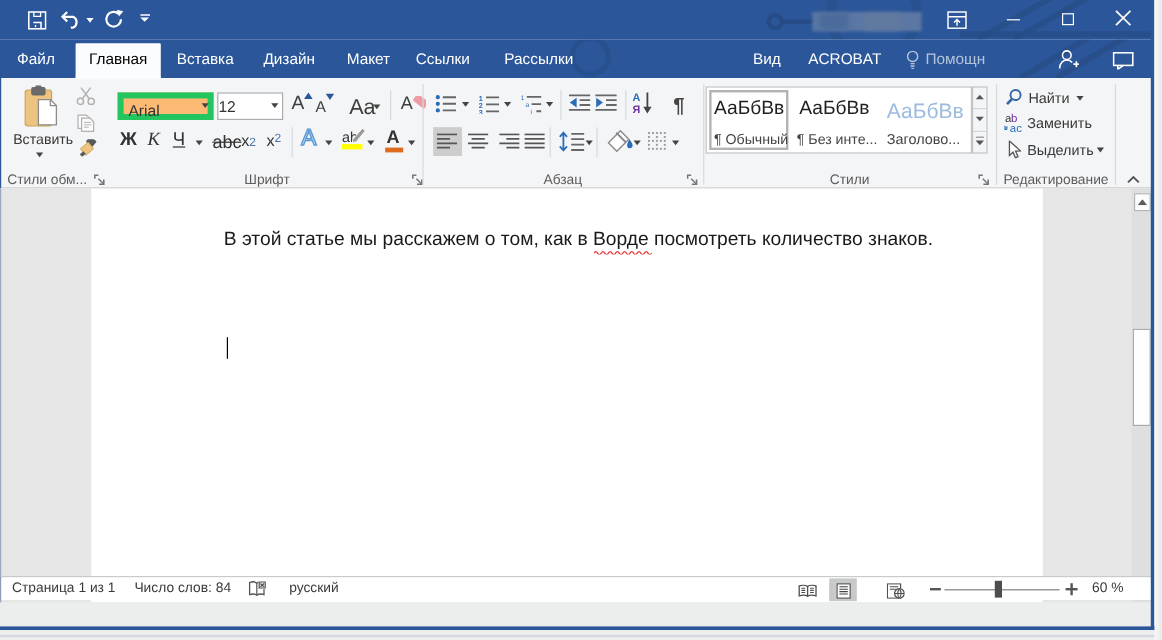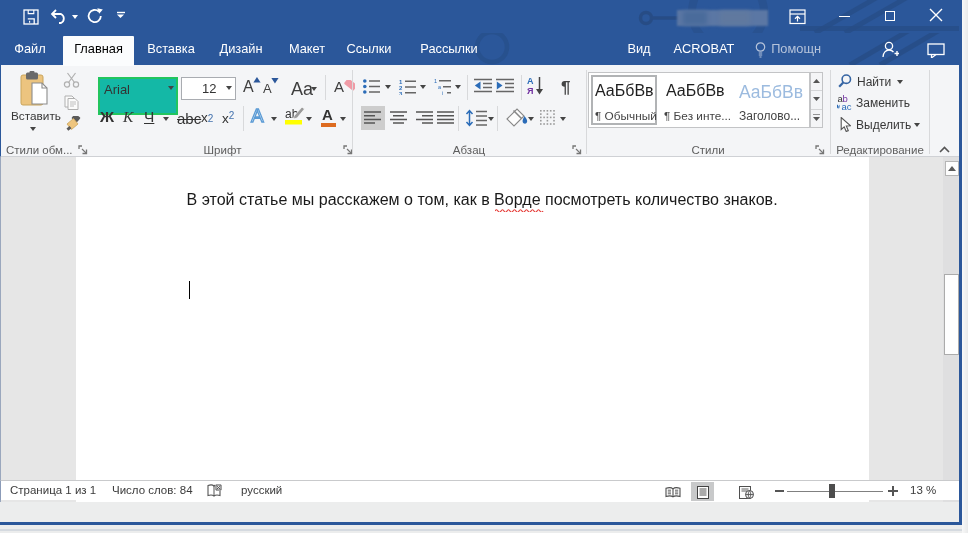--- a/index.html
+++ b/index.html
@@ -156,23 +156,23 @@
 
 <div class="glabel" style="left:93px;width:259px">Шрифт</div>
 <div class="abs" style="left:343px;top:145px">
       <svg width="10" height="10" viewBox="0 0 10 10" stroke="#767676" fill="none">
         <path d="M1 4 V1 h3" stroke-width="1.3"></path>
         <path d="M4 4 l4.2 4.2" stroke-width="1.2"></path>
         <path d="M8.5 4.5 v4 h-4" stroke-width="1.3"></path>
       </svg>
     </div>
 
-<div class="abs" style="left:98px;top:77px;width:80px;height:38px;background:#14b8a6;border:2px solid #22c55e;font-size:13px;color:#333;line-height:21px;padding-left:4px">Arial</div>
+<div class="abs" style="left:98px;top:77px;width:80px;height:23px;background:#fdba74;border:5px solid #22c55e;font-size:13px;color:#333;line-height:21px;padding-left:4px">Arial</div>
 <div class="caret" style="left:168px;top:86px;border-top-width:4.5px"></div>
-<div class="abs" style="left:181px;top:77px;width:55px;height:23px;background:#fff;border:1px solid #a9acb1;font-size:13px;color:#333;line-height:21px;padding-left:20px">12</div>
+<div class="abs" style="left:181px;top:77px;width:55px;height:23px;background:#fff;border:1px solid #a9acb1;font-size:13px;color:#333;line-height:21px;padding-left:0">12</div>
 <div class="caret" style="left:226px;top:86px;border-top-width:4.5px"></div>
 
 <div class="abs" style="left:243px;top:78px;width:17px;font-size:16px;color:#3e3e3e">А</div>
 <svg class="abs" style="left:253px;top:77px" width="8" height="6" viewBox="0 0 8 6">
       <path d="M0 6 L4 0 L8 6 Z" fill="#2b579a" transform="scale(0.9) translate(0.4,0)"></path>
     </svg>
 <div class="abs" style="left:263px;top:81px;width:14px;font-size:13px;color:#3e3e3e">А</div>
 <svg class="abs" style="left:271px;top:78px" width="8" height="6" viewBox="0 0 8 6">
       <path d="M0 0 L4 6 L8 0 Z" fill="#2b579a" transform="scale(0.9) translate(0.4,0)"></path>
     </svg>
@@ -456,21 +456,21 @@
     <path d="M2.5 3 h7 M2.5 5 h7" stroke-width=".9"></path>
     <circle cx="10.5" cy="8.5" r="4" fill="#f2f2f3"></circle>
     <path d="M6.7 8.5 h7.6 M10.5 4.7 c-1.7 2.2 -1.7 5.4 0 7.6 M10.5 4.7 c1.7 2.2 1.7 5.4 0 7.6" stroke-width=".85"></path>
   </svg>
 
   <div class="abs" style="left:774px;top:9px;width:9px;height:1.6px;background:#555"></div>
   <div class="abs" style="left:786px;top:9.5px;width:96px;height:1px;background:#808080"></div>
   <div class="abs" style="left:828px;top:2.5px;width:6px;height:14px;background:#4d4d4d"></div>
   <div class="abs" style="left:887px;top:9px;width:10px;height:1.6px;background:#555"></div>
   <div class="abs" style="left:883px;top:2px;width:1.6px;height:10px;background:#555;left:891.2px;top:5px"></div>
-  <div class="abs" style="left:909px;top:3px">13 %</div>
+  <div class="abs" style="left:909px;top:3px">60 %</div>
 </div>
 
 <div class="abs" id="rightborder"></div>
 <div class="abs" id="rshadow"></div>
 <div class="abs" id="bborder"></div>
 <div class="abs" id="bline"></div>
 
 </div>
 
 </body></html>

